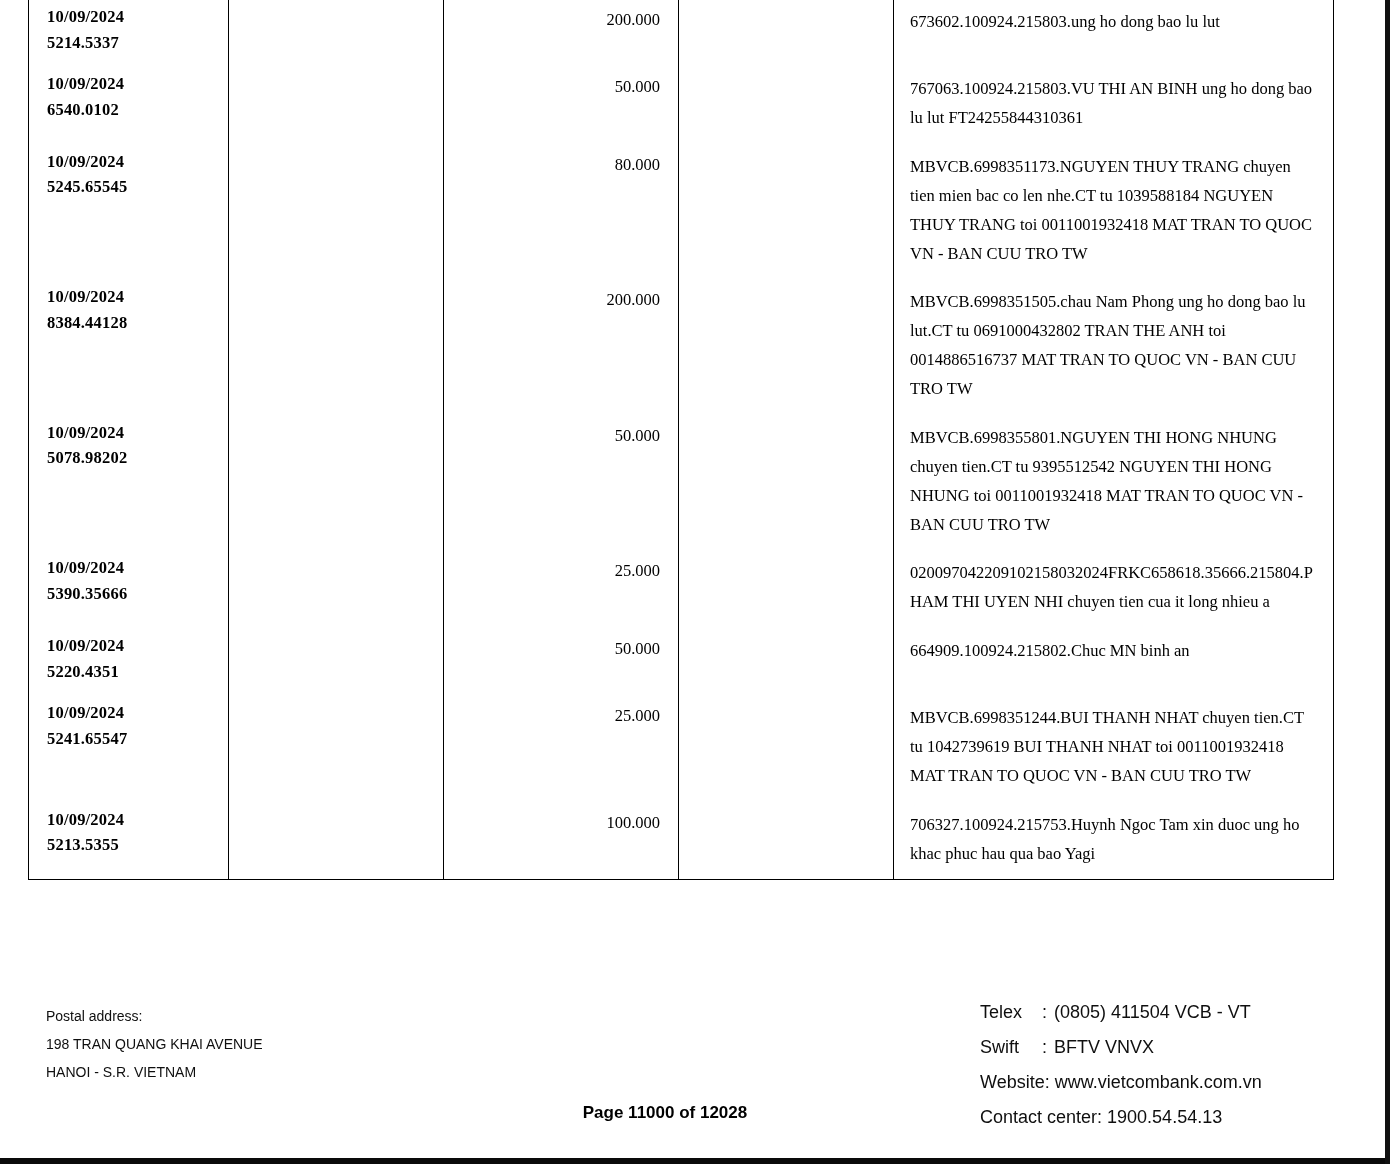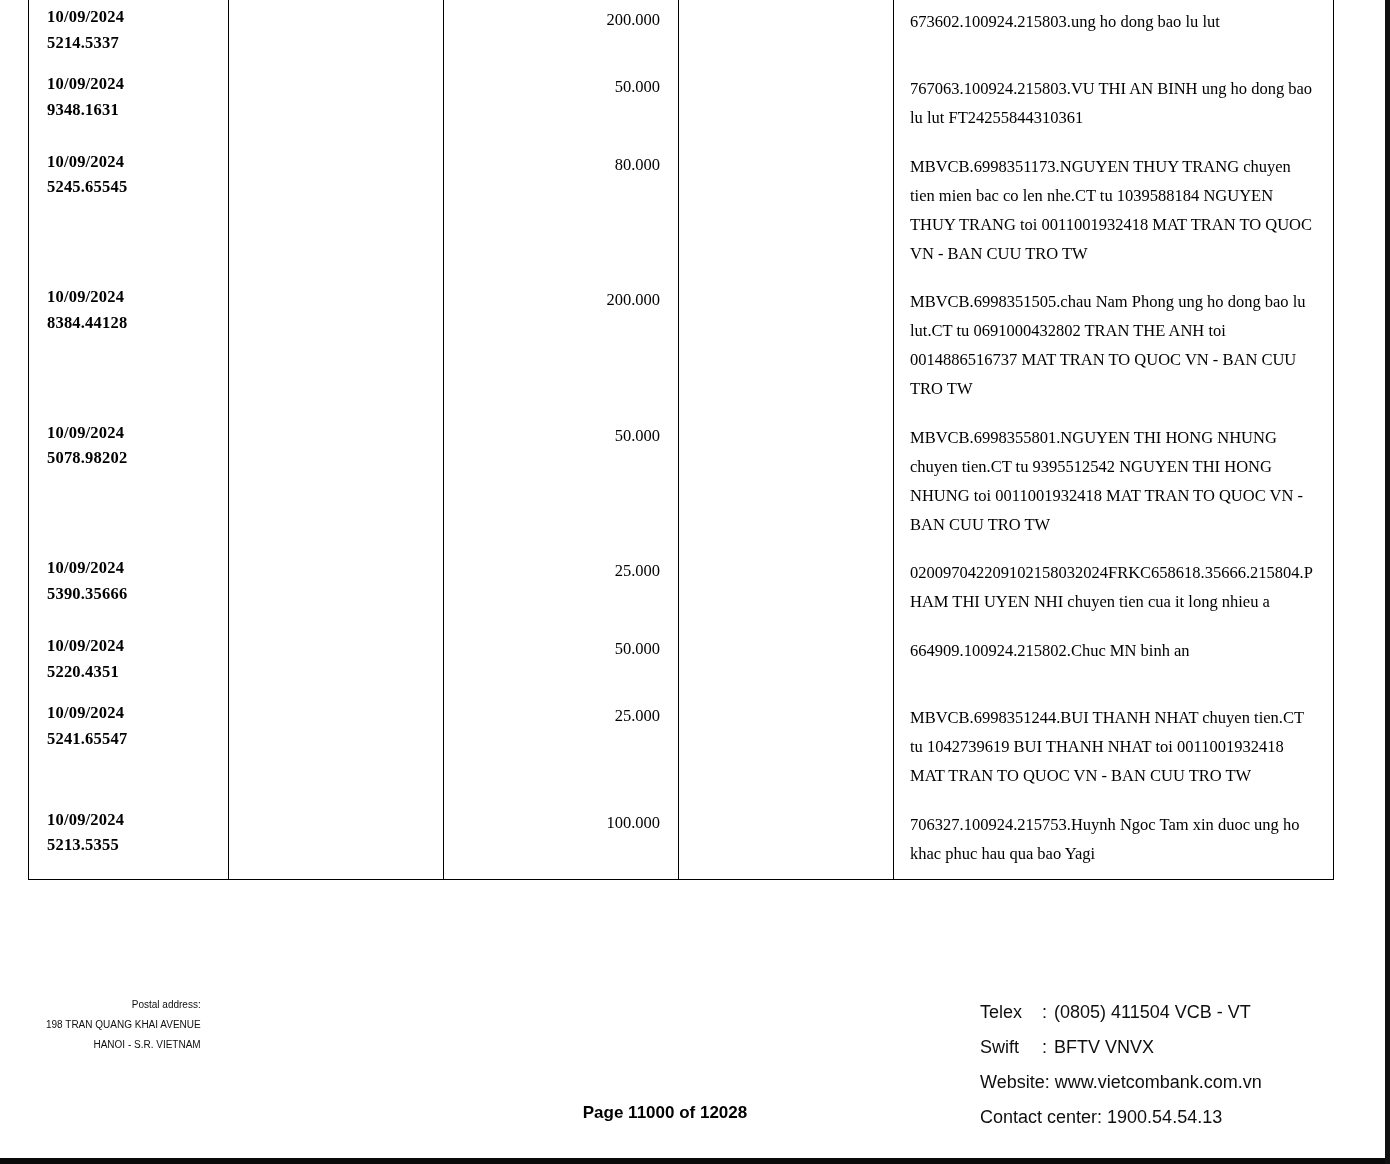--- a/index.html
+++ b/index.html
@@ -92,25 +92,24 @@
   .footer {
     position: absolute;
     left: 0;
     top: 995px;
     width: 1390px;
     font-family: "Liberation Sans", sans-serif;
   }
   .footer-left {
     position: absolute;
     left: 46px;
-    top: 0;
-    font-size: 10px;
+    top: 7px;
+    font-size: 14px;
     line-height: 2.0;
     color: #0f0f0f;
-    text-align: right;
   }
   .footer-right {
     position: absolute;
     left: 980px;
     top: 0;
     font-size: 18px;
     line-height: 1.95;
     color: #0f0f0f;
   }
   .fr-row {
@@ -166,21 +165,21 @@
           <td></td>
           <td>
             <div class="cell-desc">673602.100924.215803.ung ho dong bao lu lut</div>
           </td>
         </tr>
 
         <tr>
           <td>
             <div class="cell-date">
               <div>10/09/2024</div>
-              <div>9348.1631</div>
+              <div>6540.0102</div>
             </div>
           </td>
           <td></td>
           <td>
             <div class="cell-amount">50.000</div>
           </td>
           <td></td>
           <td>
             <div class="cell-desc">767063.100924.215803.VU THI AN BINH ung ho dong bao lu lut FT24255844310361</div>
           </td>

